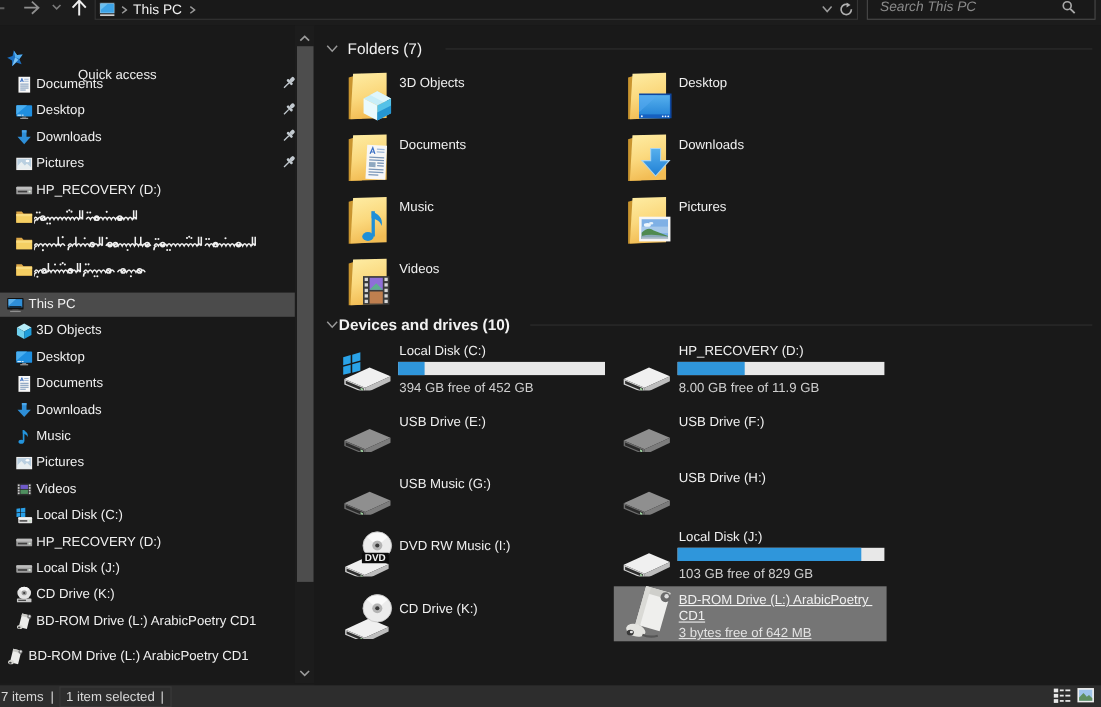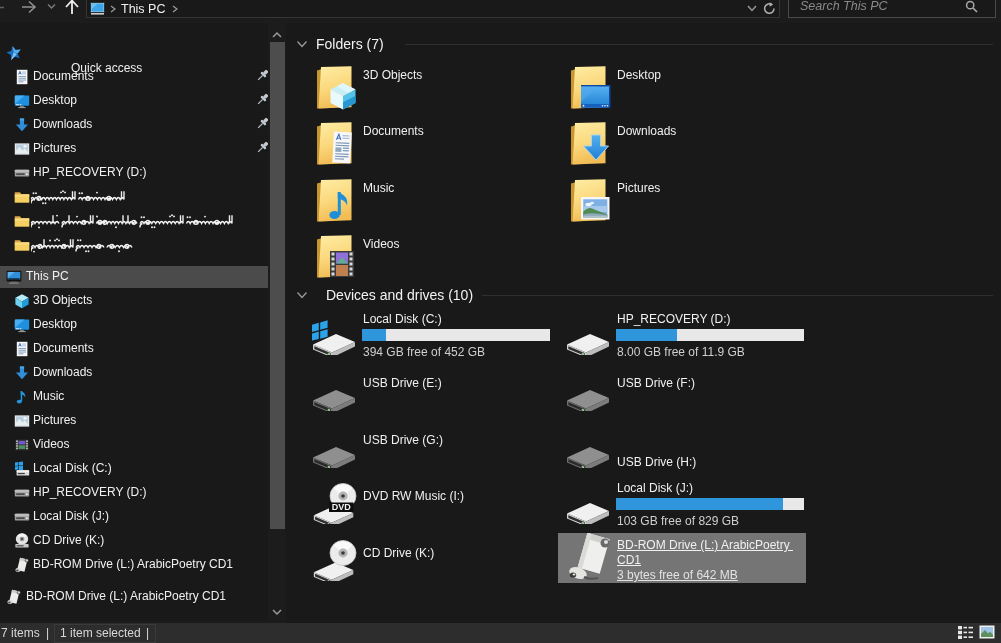--- a/index.html
+++ b/index.html
@@ -341,21 +341,21 @@
 </div>
 <div class="abs" id="main">
 <svg class="abs" style="left:10px;top:17px" width="12" height="9" viewBox="0 0 12 9">
       <path d="M1.5,1.5 L6,6.5 L10.5,1.5" stroke="#9a9a9a" stroke-width="1.3" fill="none"></path>
     </svg>
 <div class="hdr" style="left:30px;top:13px;">Folders (7)</div>
 <div class="hline" style="left:119px;top:21px;width:588px;"></div>
 <svg class="abs" style="left:10px;top:268px" width="12" height="9" viewBox="0 0 12 9">
       <path d="M1.5,1.5 L6,6.5 L10.5,1.5" stroke="#9a9a9a" stroke-width="1.3" fill="none"></path>
     </svg>
-<div class="hdr" style="left:40px;top:264px;">Devices and drives (10)</div>
+<div class="hdr" style="left:22px;top:264px;font-weight:bold;">Devices and drives (10)</div>
 <div class="hline" style="left:196px;top:272px;width:511px;"></div>
 <svg class="abs" style="left:24px;top:39px" width="48" height="48" viewBox="0 0 48 48">
       <defs>
 <linearGradient id="gf" x1="0" y1="0" x2="0.25" y2="1">
 <stop offset="0" stop-color="#feeda5"></stop>
           <stop offset="0.55" stop-color="#fbd97e"></stop>
           <stop offset="1" stop-color="#f2bd55"></stop>
 </linearGradient>
 <linearGradient id="gd" x1="0" y1="0" x2="0" y2="1">
 <stop offset="0" stop-color="#56b0ee"></stop>
@@ -614,40 +614,40 @@
 <stop offset="0" stop-color="#56b0ee"></stop>
           <stop offset="1" stop-color="#1f7fd4"></stop>
 </linearGradient>
 </defs>
       <path d="M3,37.5 L26,27 L45,35 L22,45.5 Z" fill="#8f8f8f"></path>
 <path d="M3,37.5 L22,45.5 L22,50.5 L3,42.5 Z" fill="#6e6e6e"></path>
 <path d="M4.3,39.2 L20.6,46 L20.6,48.7 L4.3,41.9 Z" fill="#2a2a2a"></path>
 <path d="M17.8,45.5 L20,46.5 L20,48.4 L17.8,47.4 Z" fill="#9fd09f"></path>
 <path d="M22,45.5 L45,35 L45,39.5 L22,50.5 Z" fill="#7c7c7c"></path>
     </svg>
-<div class="tl" style="left:77px;top:410px;">USB Drive (G:)</div>
+<div class="tl" style="left:77px;top:410px;">USB Music (G:)</div>
 <svg class="abs" style="left:278px;top:397px" width="48" height="48" viewBox="0 0 48 48">
       <defs>
 <linearGradient id="gf" x1="0" y1="0" x2="0.25" y2="1">
 <stop offset="0" stop-color="#feeda5"></stop>
           <stop offset="0.55" stop-color="#fbd97e"></stop>
           <stop offset="1" stop-color="#f2bd55"></stop>
 </linearGradient>
 <linearGradient id="gd" x1="0" y1="0" x2="0" y2="1">
 <stop offset="0" stop-color="#56b0ee"></stop>
           <stop offset="1" stop-color="#1f7fd4"></stop>
 </linearGradient>
 </defs>
       <path d="M3,37.5 L26,27 L45,35 L22,45.5 Z" fill="#8f8f8f"></path>
 <path d="M3,37.5 L22,45.5 L22,50.5 L3,42.5 Z" fill="#6e6e6e"></path>
 <path d="M4.3,39.2 L20.6,46 L20.6,48.7 L4.3,41.9 Z" fill="#2a2a2a"></path>
 <path d="M17.8,45.5 L20,46.5 L20,48.4 L17.8,47.4 Z" fill="#9fd09f"></path>
 <path d="M22,45.5 L45,35 L45,39.5 L22,50.5 Z" fill="#7c7c7c"></path>
     </svg>
-<div class="tl" style="left:331px;top:432px;">USB Drive (H:)</div>
+<div class="tl" style="left:331px;top:404px;">USB Drive (H:)</div>
 <svg class="abs" style="left:24px;top:453px" width="48" height="48" viewBox="0 0 48 48">
       <defs>
 <linearGradient id="gf" x1="0" y1="0" x2="0.25" y2="1">
 <stop offset="0" stop-color="#feeda5"></stop>
           <stop offset="0.55" stop-color="#fbd97e"></stop>
           <stop offset="1" stop-color="#f2bd55"></stop>
 </linearGradient>
 <linearGradient id="gd" x1="0" y1="0" x2="0" y2="1">
 <stop offset="0" stop-color="#56b0ee"></stop>
           <stop offset="1" stop-color="#1f7fd4"></stop>

